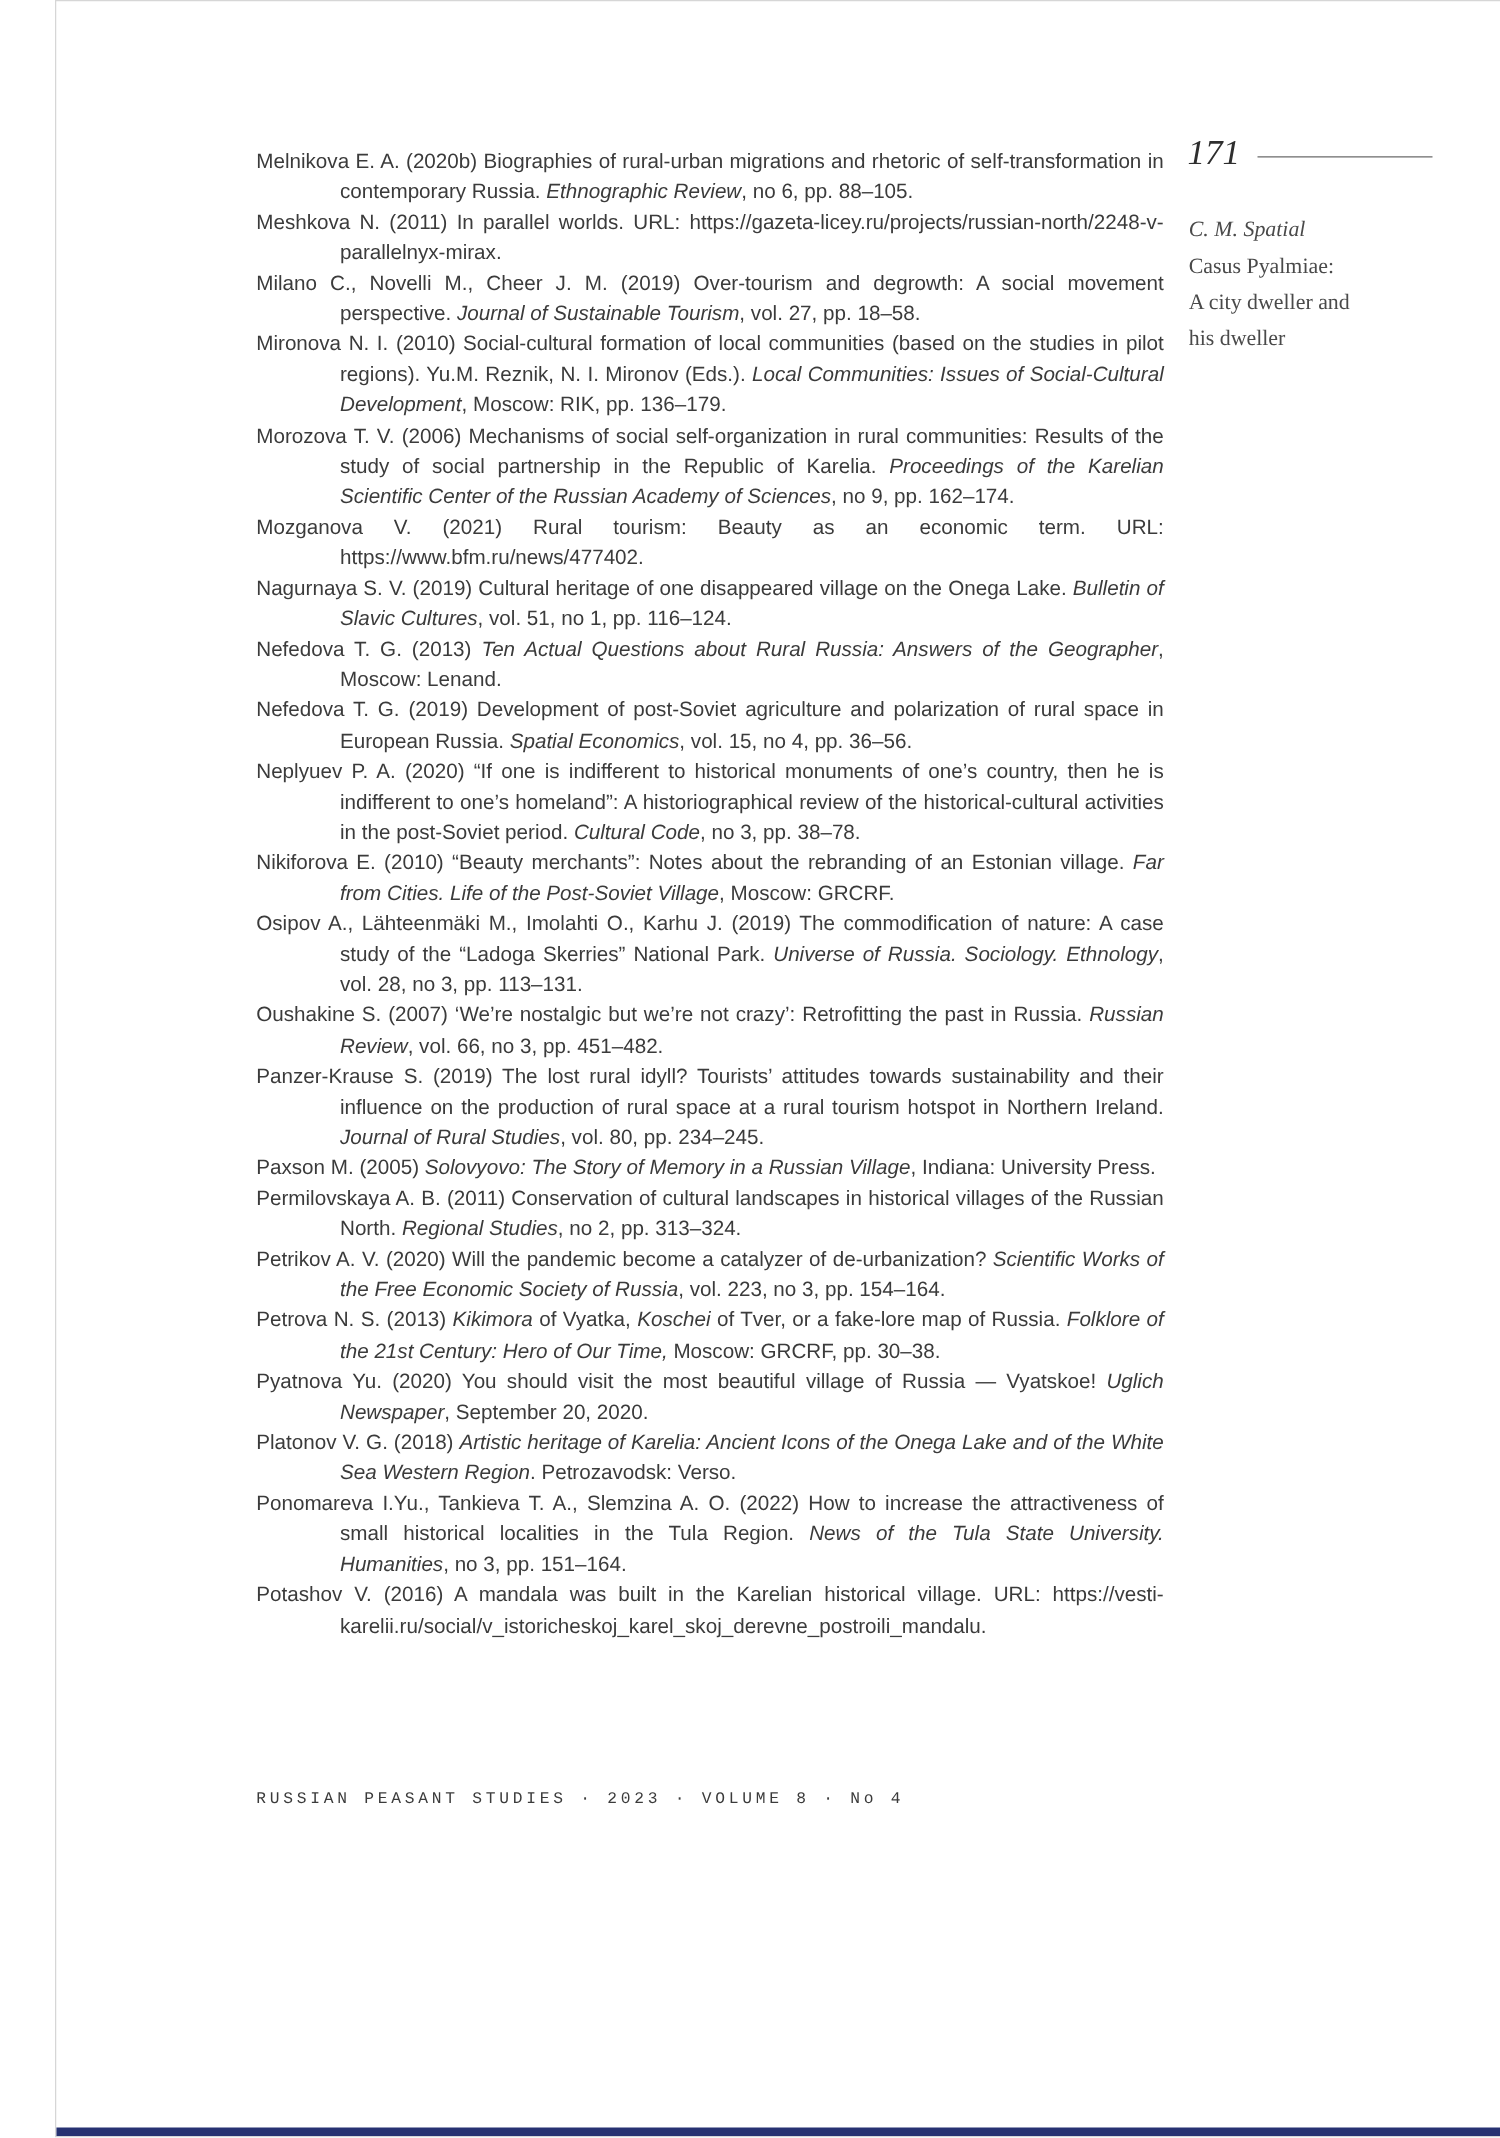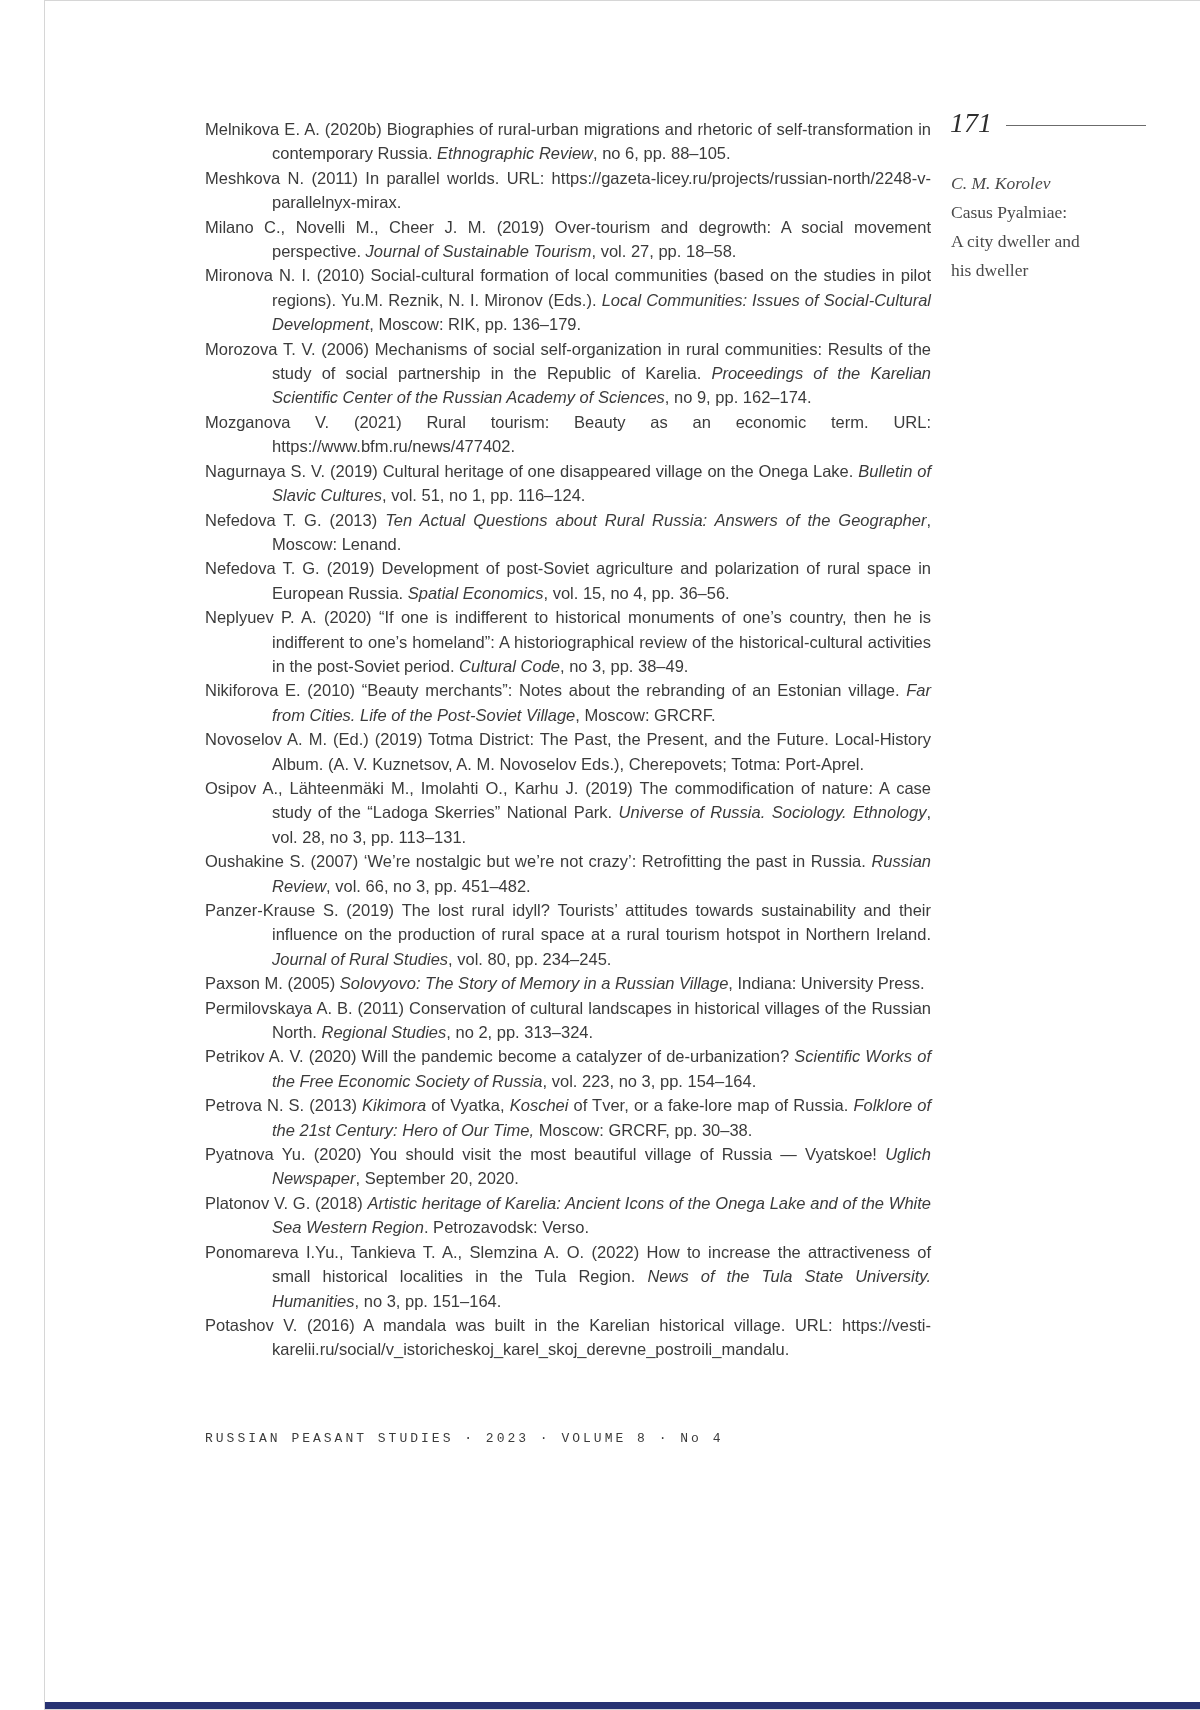--- a/index.html
+++ b/index.html
@@ -105,43 +105,42 @@
   <div class="main-col">
       <p class="ref"><span>Melnikova E. A. (2020b) Biographies of rural-urban migrations and rhetoric of self-transformation in contemporary Russia. </span><em>Ethnographic Review</em><span>, no 6, pp. 88–105.</span></p>
       <p class="ref"><span>Meshkova N. (2011) In parallel worlds. URL: https://gazeta-licey.ru/projects/russian-north/2248-v-parallelnyx-mirax.</span></p>
       <p class="ref"><span>Milano C., Novelli M., Cheer J. M. (2019) Over-tourism and degrowth: A social movement perspective. </span><em>Journal of Sustainable Tourism</em><span>, vol. 27, pp. 18–58.</span></p>
       <p class="ref"><span>Mironova N. I. (2010) Social-cultural formation of local communities (based on the studies in pilot regions). Yu.M. Reznik, N. I. Mironov (Eds.). </span><em>Local Communities: Issues of Social-Cultural Development</em><span>, Moscow: RIK, pp. 136–179.</span></p>
       <p class="ref"><span>Morozova T. V. (2006) Mechanisms of social self-organization in rural communities: Results of the study of social partnership in the Republic of Karelia. </span><em>Proceedings of the Karelian Scientific Center of the Russian Academy of Sciences</em><span>, no 9, pp. 162–174.</span></p>
       <p class="ref"><span>Mozganova V. (2021) Rural tourism: Beauty as an economic term. URL: https://www.bfm.ru/news/477402.</span></p>
       <p class="ref"><span>Nagurnaya S. V. (2019) Cultural heritage of one disappeared village on the Onega Lake. </span><em>Bulletin of Slavic Cultures</em><span>, vol. 51, no 1, pp. 116–124.</span></p>
       <p class="ref"><span>Nefedova T. G. (2013) </span><em>Ten Actual Questions about Rural Russia: Answers of the Geographer</em><span>, Moscow: Lenand.</span></p>
       <p class="ref"><span>Nefedova T. G. (2019) Development of post-Soviet agriculture and polarization of rural space in European Russia. </span><em>Spatial Economics</em><span>, vol. 15, no 4, pp. 36–56.</span></p>
-      <p class="ref"><span>Neplyuev P. A. (2020) “If one is indifferent to historical monuments of one’s country, then he is indifferent to one’s homeland”: A historiographical review of the historical-cultural activities in the post-Soviet period. </span><em>Cultural Code</em><span>, no 3, pp. 38–49.</span></p>
+      <p class="ref"><span>Neplyuev P. A. (2020) “If one is indifferent to historical monuments of one’s country, then he is indifferent to one’s homeland”: A historiographical review of the historical-cultural activities in the post-Soviet period. </span><em>Cultural Code</em><span>, no 3, pp. 38–78.</span></p>
       <p class="ref"><span>Nikiforova E. (2010) “Beauty merchants”: Notes about the rebranding of an Estonian village. </span><em>Far from Cities. Life of the Post-Soviet Village</em><span>, Moscow: GRCRF.</span></p>
-      <p class="ref"><span>Novoselov A. M. (Ed.) (2019) Totma District: The Past, the Present, and the Future. Local-History Album. (A. V. Kuznetsov, A. M. Novoselov Eds.), Cherepovets; Totma: Port-Aprel.</span></p>
       <p class="ref"><span>Osipov A., Lähteenmäki M., Imolahti O., Karhu J. (2019) The commodification of nature: A case study of the “Ladoga Skerries” National Park. </span><em>Universe of Russia. Sociology. Ethnology</em><span>, vol. 28, no 3, pp. 113–131.</span></p>
       <p class="ref"><span>Oushakine S. (2007) ‘We’re nostalgic but we’re not crazy’: Retrofitting the past in Russia. </span><em>Russian Review</em><span>, vol. 66, no 3, pp. 451–482.</span></p>
       <p class="ref"><span>Panzer-Krause S. (2019) The lost rural idyll? Tourists’ attitudes towards sustainability and their influence on the production of rural space at a rural tourism hotspot in Northern Ireland. </span><em>Journal of Rural Studies</em><span>, vol. 80, pp. 234–245.</span></p>
       <p class="ref"><span>Paxson M. (2005) </span><em>Solovyovo: The Story of Memory in a Russian Village</em><span>, Indiana: University Press.</span></p>
       <p class="ref"><span>Permilovskaya A. B. (2011) Conservation of cultural landscapes in historical villages of the Russian North. </span><em>Regional Studies</em><span>, no 2, pp. 313–324.</span></p>
       <p class="ref"><span>Petrikov A. V. (2020) Will the pandemic become a catalyzer of de-urbanization? </span><em>Scientific Works of the Free Economic Society of Russia</em><span>, vol. 223, no 3, pp. 154–164.</span></p>
       <p class="ref"><span>Petrova N. S. (2013) </span><em>Kikimora</em><span> of Vyatka, </span><em>Koschei</em><span> of Tver, or a fake-lore map of Russia. </span><em>Folklore of the 21st Century: Hero of Our Time,</em><span> Moscow: GRCRF, pp. 30–38.</span></p>
       <p class="ref"><span>Pyatnova Yu. (2020) You should visit the most beautiful village of Russia — Vyatskoe! </span><em>Uglich Newspaper</em><span>, September 20, 2020.</span></p>
       <p class="ref"><span>Platonov V. G. (2018) </span><em>Artistic heritage of Karelia: Ancient Icons of the Onega Lake and of the White Sea Western Region</em><span>. Petrozavodsk: Verso.</span></p>
       <p class="ref"><span>Ponomareva I.Yu., Tankieva T. A., Slemzina A. O. (2022) How to increase the attractiveness of small historical localities in the Tula Region. </span><em>News of the Tula State University. Humanities</em><span>, no 3, pp. 151–164.</span></p>
       <p class="ref"><span>Potashov V. (2016) A mandala was built in the Karelian historical village. URL: https://vesti-karelii.ru/social/v_istoricheskoj_karel_skoj_derevne_postroili_mandalu.</span></p>
     </div>
 
   <div class="pagenum-row">
     <span class="pagenum">171</span>
     <span class="pagenum-rule"></span>
   </div>
 
   <div class="sidebar">
-    <div class="author">C. M. Korolev</div>
+    <div class="author">C. M. Spatial</div>
     <div>Casus Pyalmiae:</div>
     <div>A city dweller and</div>
     <div>his dweller</div>
   </div>
 
   <div class="footer">RUSSIAN PEASANT STUDIES · 2023 · VOLUME 8 · No 4</div>
 
   <div class="bottom-edge"></div>
 
 </div>

